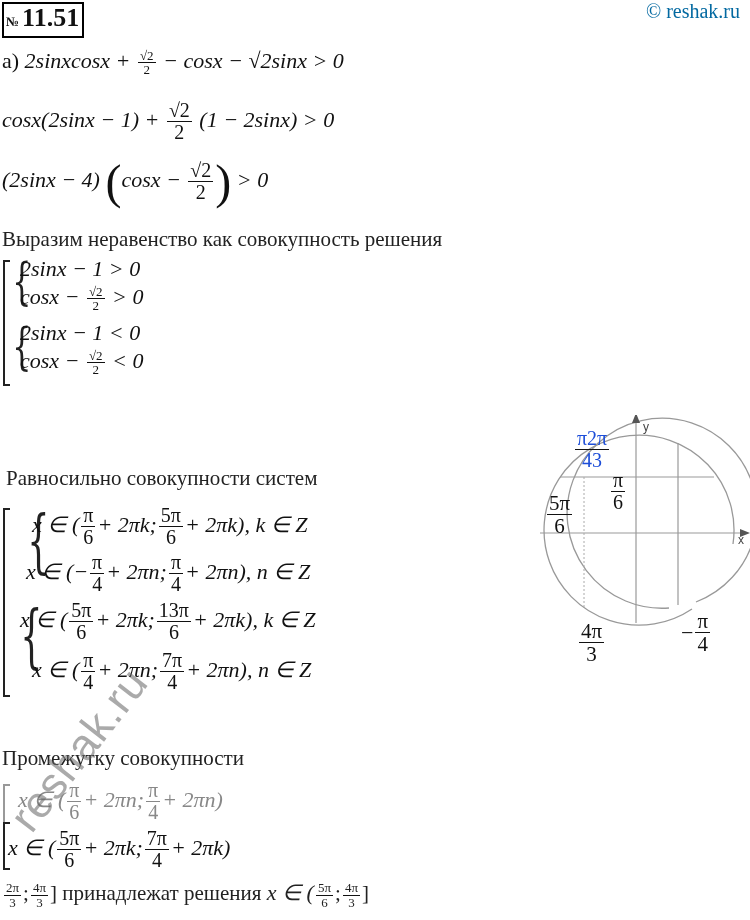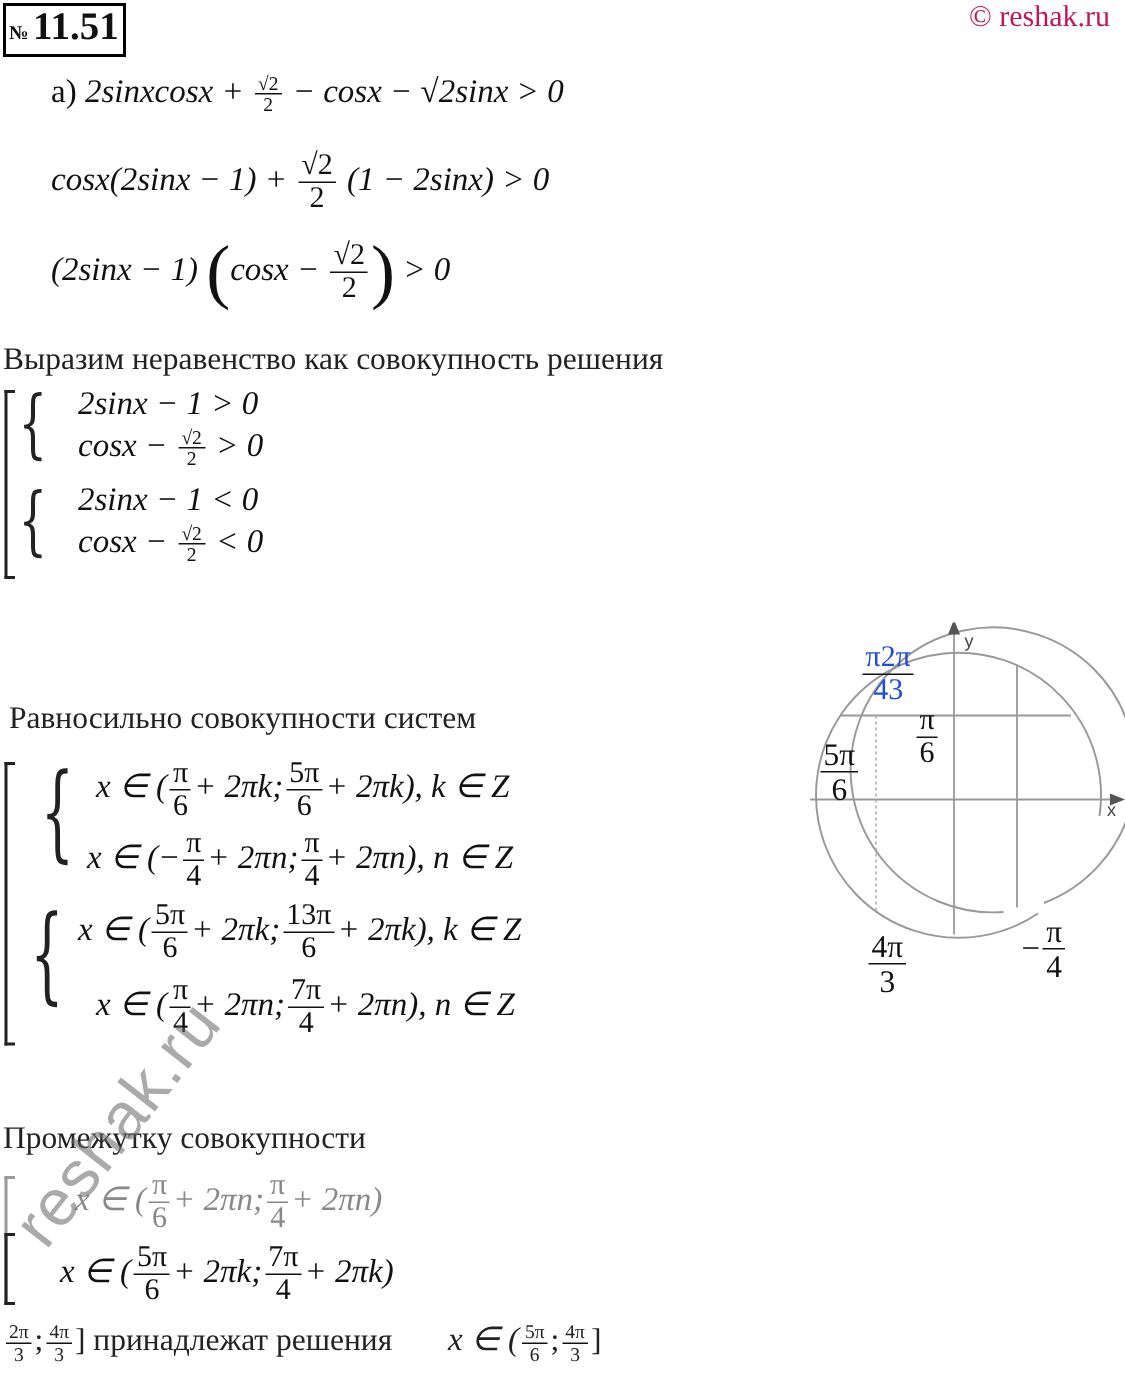--- a/index.html
+++ b/index.html
@@ -2,22 +2,22 @@
 <html><head>
 <meta charset="utf-8">
 <style>
   html, body { margin: 0; padding: 0; background: #ffffff; }
   body { width: 750px; height: 920px; position: relative; overflow: hidden;
          font-family: "DejaVu Serif", serif; color: #111; }
   .abs { position: absolute; white-space: nowrap; }
   .num-box { left: 2px; top: 2px; border: 2px solid #000; padding: 0 3px 0 2px;
              font-family: "Liberation Serif", serif; font-weight: bold; font-size: 26px; line-height: 28px; }
   .num-box .no { font-size: 13px; font-weight: bold; margin-right: 3px; }
-  .copyright { right: 10px; top: 0px; font-family: "Liberation Serif", serif; font-size: 20px; color: #be185d; }
-  .m { font-family: "Liberation Serif", serif; font-style: italic; font-size: 22px; margin-left: 32px; }
+  .copyright { right: 10px; top: 0px; font-family: "Liberation Serif", serif; font-size: 20px; color: #0369a1; }
+  .m { font-family: "Liberation Serif", serif; font-style: italic; font-size: 22px; }
   .up { font-style: normal; }
   .txt { font-family: "Liberation Serif", serif; font-size: 21px; color: #222; }
   .frac { display: inline-flex; flex-direction: column; align-items: center; vertical-align: middle;
           font-style: normal; margin: 0 2px; }
   .frac > span { line-height: 1.05; padding: 0 2px; }
   .frac > span:first-child { border-bottom: 1.5px solid #111; }
   .frac.sm { font-size: 13px; }
   .frac.md { font-size: 20px; }
   .big { font-size: 48px; font-style: normal; font-weight: 200; vertical-align: middle; line-height: 40px; }
   .brk { position: absolute; border-left: 2px solid #222; border-top: 2px solid #222; border-bottom: 2px solid #222; width: 5px; }
@@ -50,21 +50,21 @@
 <div class="abs m" style="left:2px; top:100px;">
   <span>cosx(2sinx − 1) +</span>
   <span class="frac md">
       <span>√2</span>
       <span>2</span>
     </span>
   <span>(1 − 2sinx) &gt; 0</span>
 </div>
 
 <div class="abs m" style="left:2px; top:160px;">
-  <span>(2sinx − 1)</span>
+  <span>(2sinx − 4)</span>
   <span class="big">(</span><span>cosx −</span>
   <span class="frac md">
       <span>√2</span>
       <span>2</span>
     </span><span class="big">)</span>
   <span>&gt; 0</span>
 </div>
 
 <div class="abs txt" style="left:2px; top:227px;">Выразим неравенство как совокупность решения</div>
 

